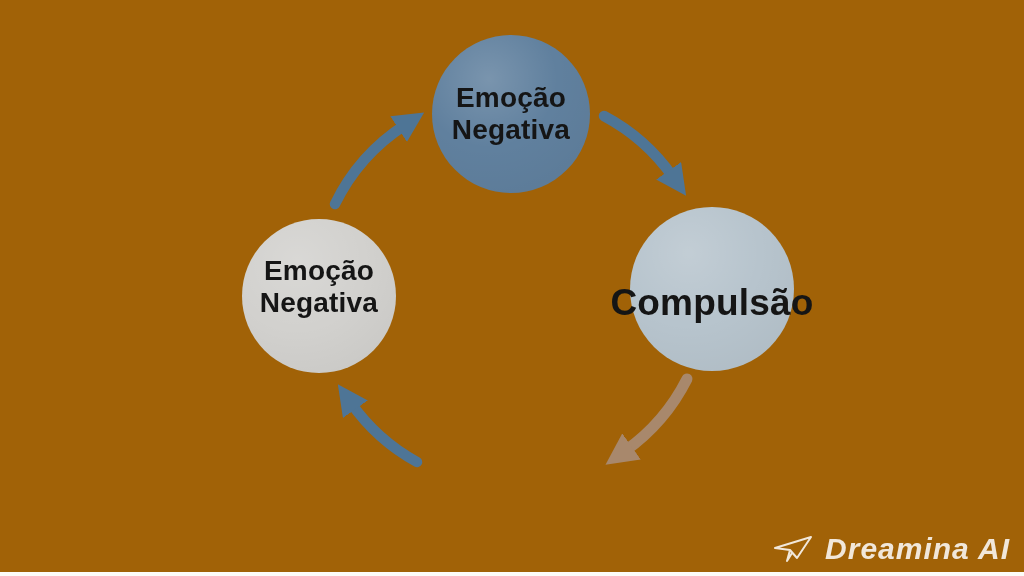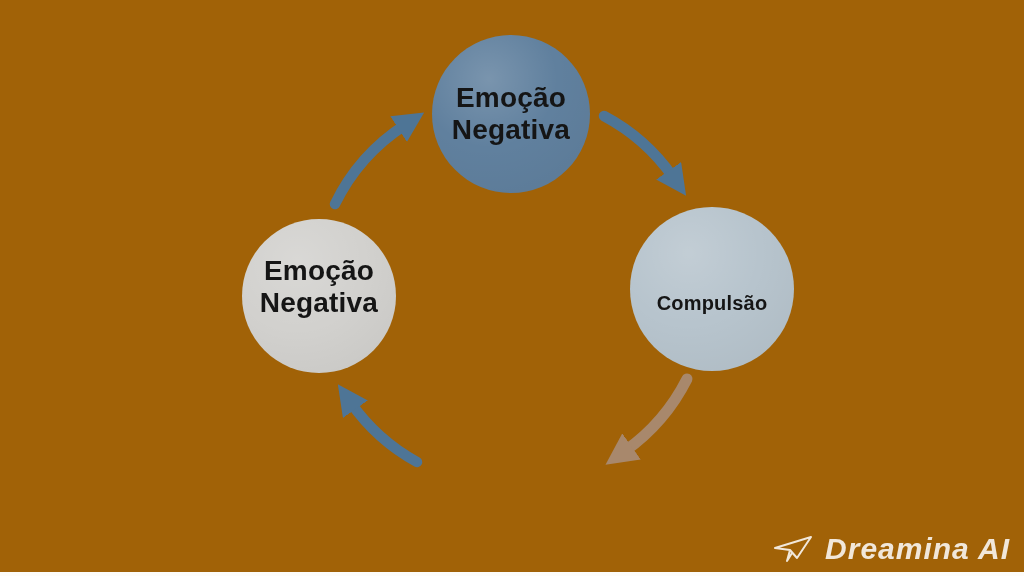--- a/index.html
+++ b/index.html
@@ -51,21 +51,21 @@
   .node-label {
     font-weight: 700;
     font-size: 28px;
     line-height: 1.15;
     color: #151515;
     letter-spacing: 0.2px;
     position: relative;
     z-index: 1;
   }
   .node-label .line { display: block; }
-  .node-right .node-label  { transform: translateY(14px); font-size: 20px; }
+  .node-right .node-label  { transform: translateY(14px); font-size: 37px; }
   .node-left .node-label   { transform: translateY(-9px); }
   .node-bottom .node-label { transform: translateY(2px); }
   .watermark {
     position: absolute;
     right: 14px;
     bottom: 6px;
     display: flex;
     align-items: center;
     gap: 10px;
     opacity: 0.85;

